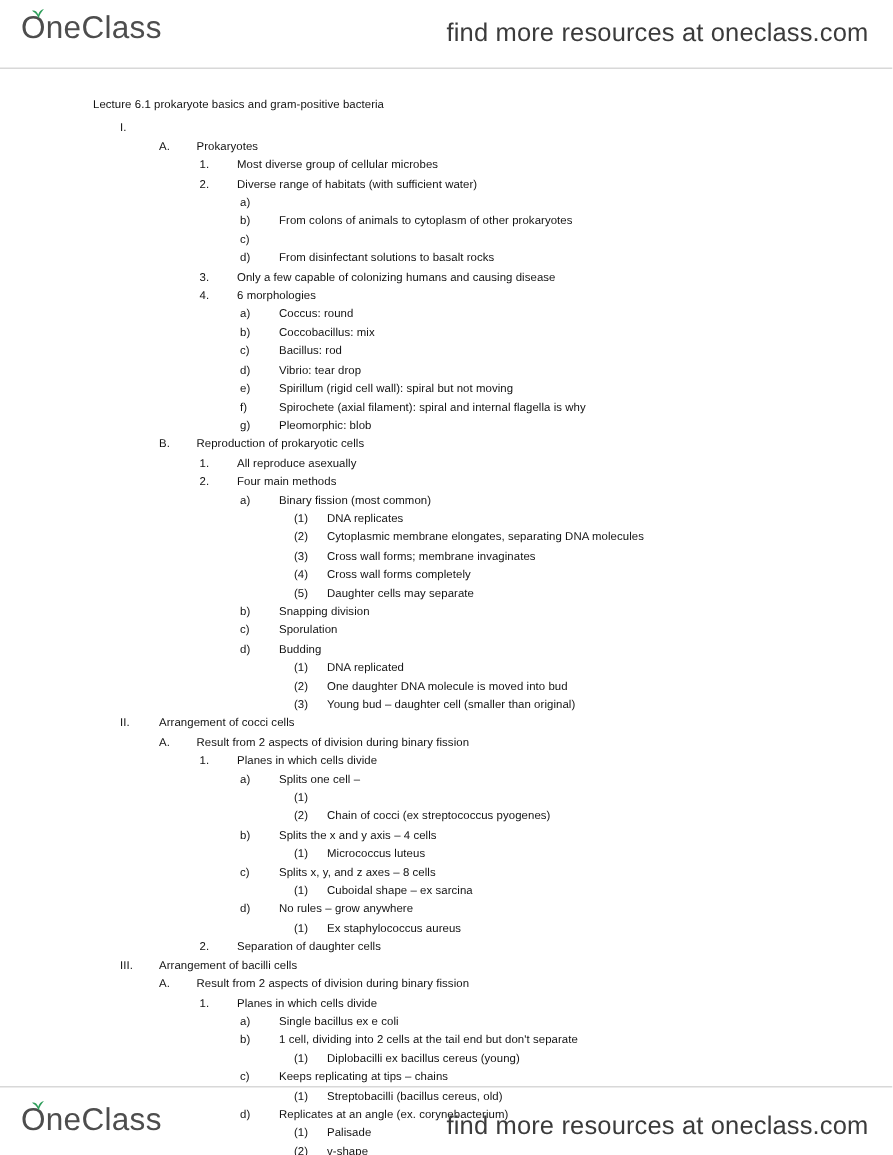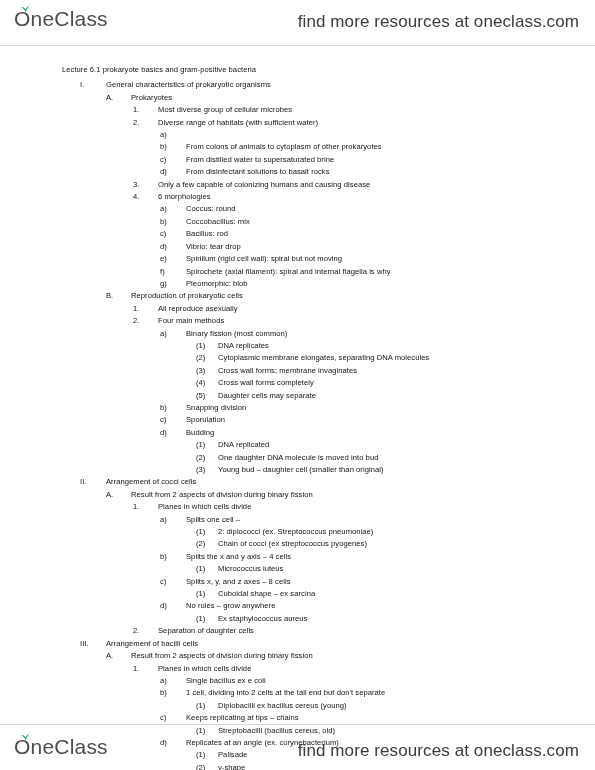--- a/index.html
+++ b/index.html
@@ -150,21 +150,20 @@
 
   <div class="doc">
     <div class="line lvl-title">
       <span class="mark"></span>
       <span class="txt">Lecture 6.1 prokaryote basics and gram-positive bacteria</span>
     </div>
     <div class="gap-sm"></div>
     <div class="outline" id="outline-root">
         <div class="line lvl-roman">
           <span class="mark">I.</span>
-          <span class="txt">General characteristics of prokaryotic organisms</span>
         </div>
         <div class="line lvl-alpha">
           <span class="mark">A.</span>
           <span class="txt">Prokaryotes</span>
         </div>
         <div class="line lvl-num">
           <span class="mark">1.</span>
           <span class="txt">Most diverse group of cellular microbes</span>
         </div>
         <div class="line lvl-num">
@@ -173,21 +172,20 @@
         </div>
         <div class="line lvl-lower">
           <span class="mark">a)</span>
         </div>
         <div class="line lvl-lower">
           <span class="mark">b)</span>
           <span class="txt">From colons of animals to cytoplasm of other prokaryotes</span>
         </div>
         <div class="line lvl-lower">
           <span class="mark">c)</span>
-          <span class="txt">From distilled water to supersaturated brine</span>
         </div>
         <div class="line lvl-lower">
           <span class="mark">d)</span>
           <span class="txt">From disinfectant solutions to basalt rocks</span>
         </div>
         <div class="line lvl-num">
           <span class="mark">3.</span>
           <span class="txt">Only a few capable of colonizing humans and causing disease</span>
         </div>
         <div class="line lvl-num">
@@ -293,21 +291,20 @@
         <div class="line lvl-num">
           <span class="mark">1.</span>
           <span class="txt">Planes in which cells divide</span>
         </div>
         <div class="line lvl-lower">
           <span class="mark">a)</span>
           <span class="txt">Splits one cell –</span>
         </div>
         <div class="line lvl-paren">
           <span class="mark">(1)</span>
-          <span class="txt">2: diplococci (ex. Streptococcus pneumoniae)</span>
         </div>
         <div class="line lvl-paren">
           <span class="mark">(2)</span>
           <span class="txt">Chain of cocci (ex streptococcus pyogenes)</span>
         </div>
         <div class="line lvl-lower">
           <span class="mark">b)</span>
           <span class="txt">Splits the x and y axis – 4 cells</span>
         </div>
         <div class="line lvl-paren">

